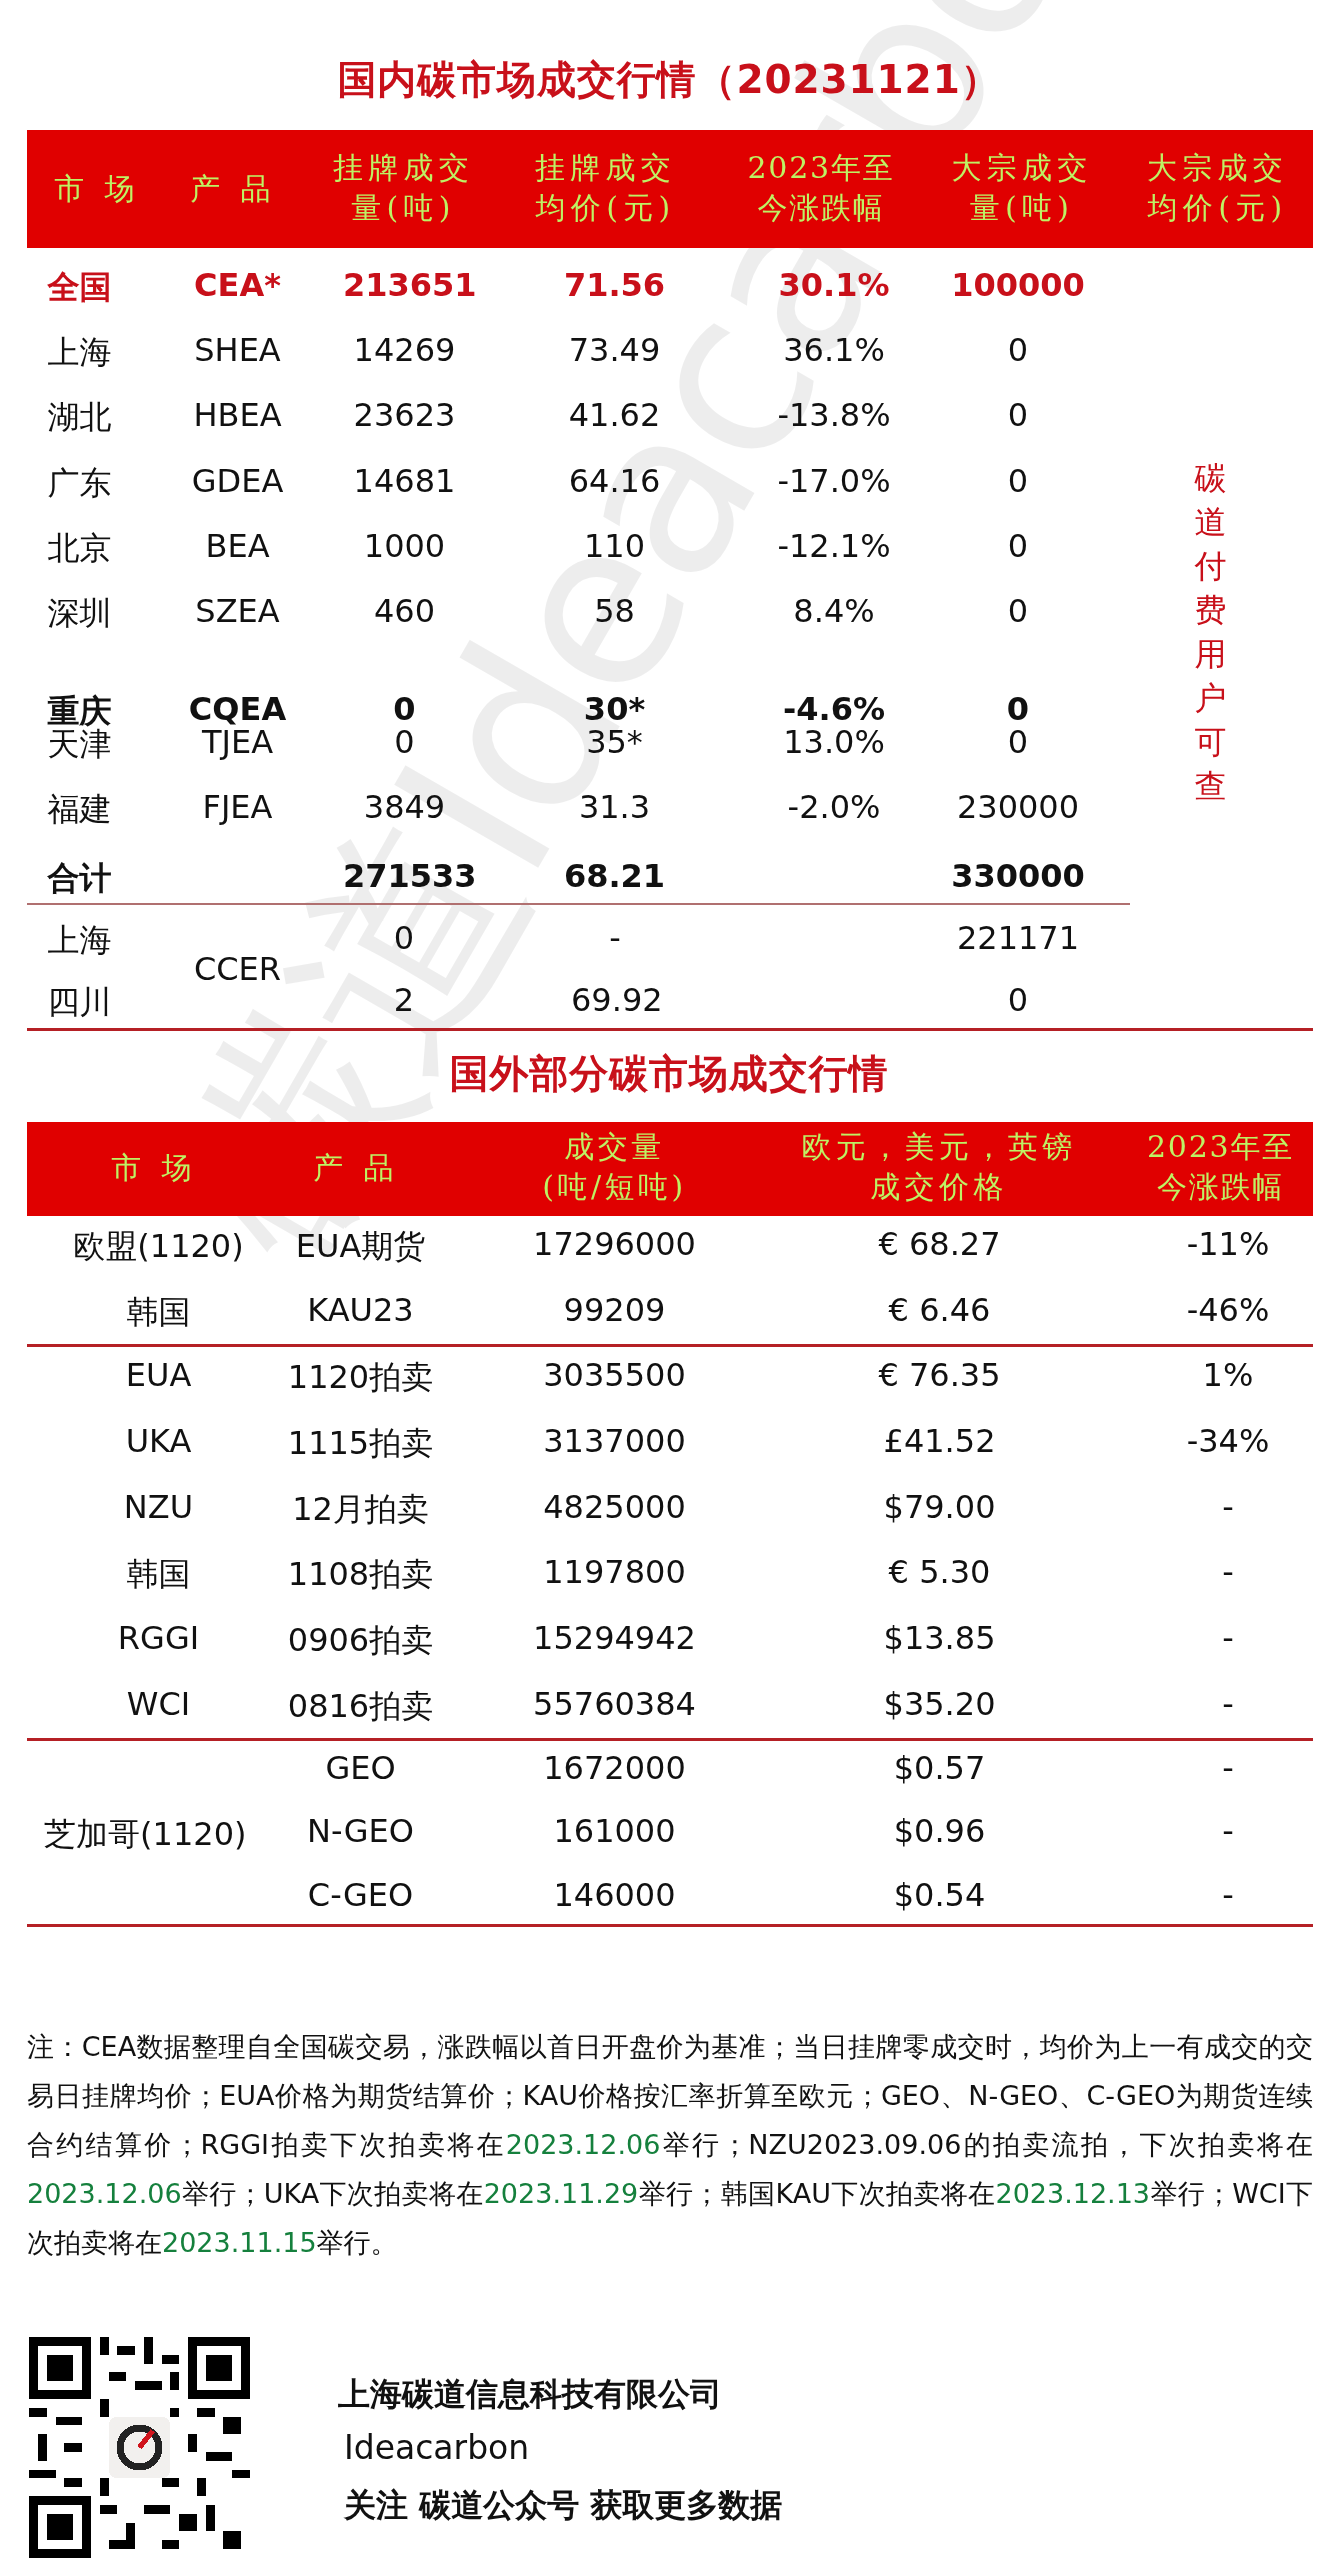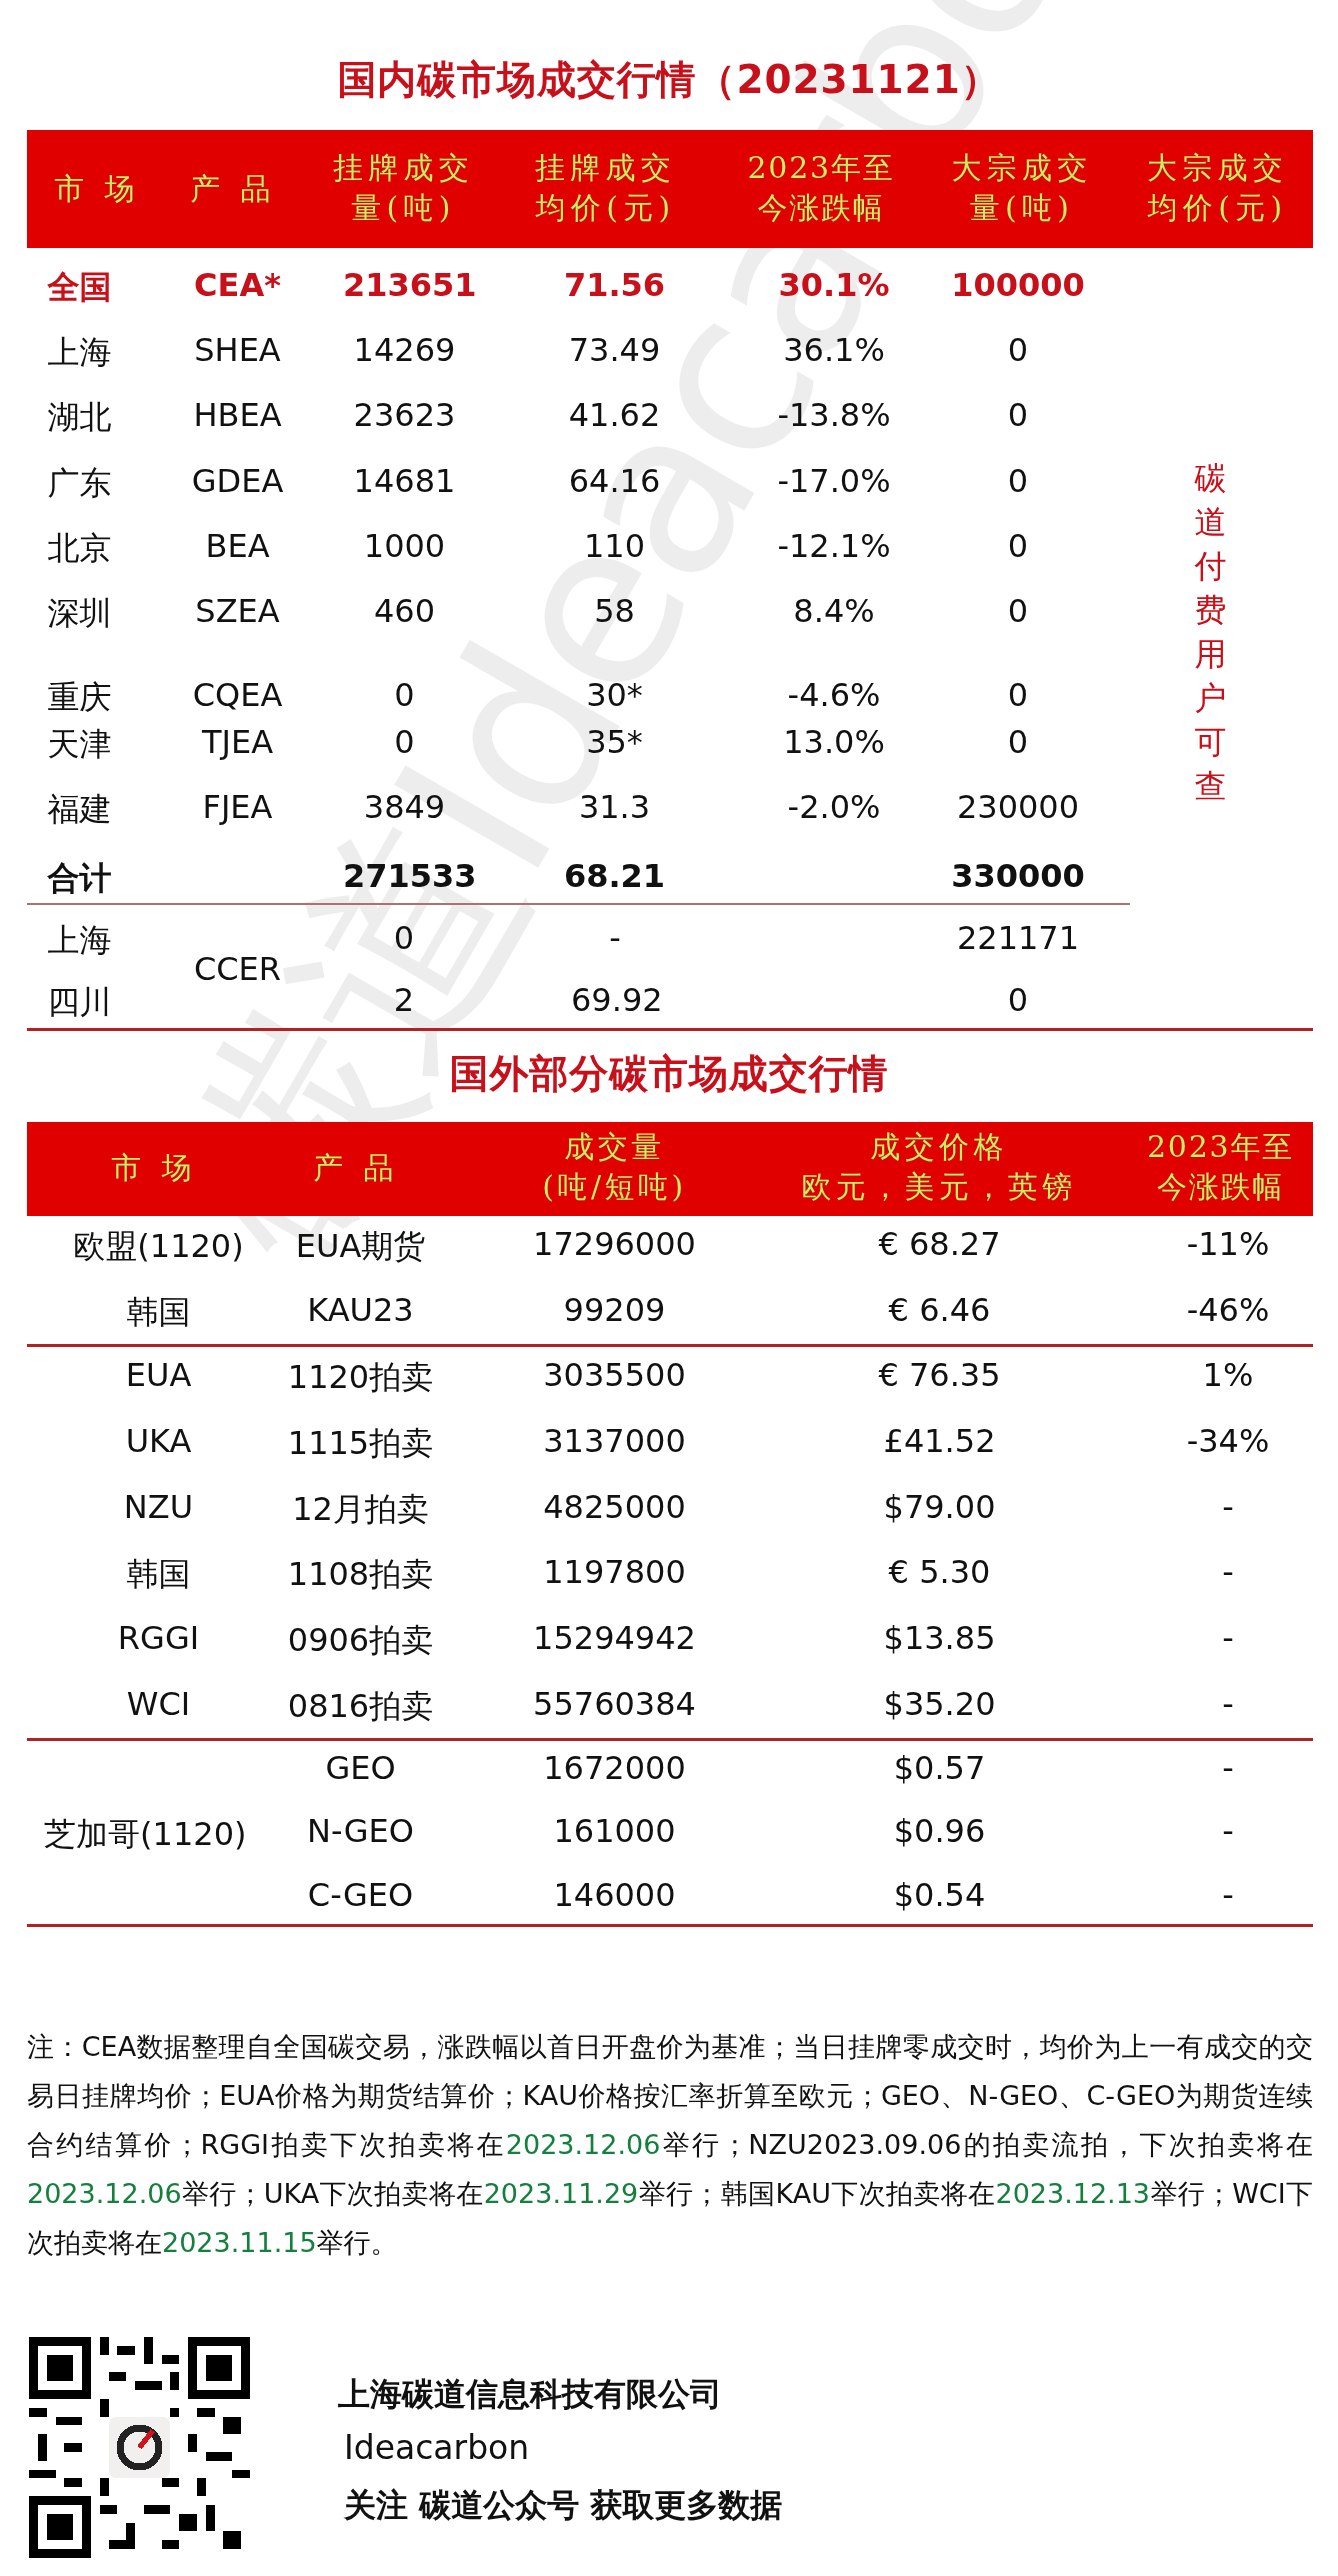--- a/index.html
+++ b/index.html
@@ -139,21 +139,21 @@
       <div class="c" style="left: 921px; width: 140px;">0</div>
     </div>
     <div class="row" style="top: 592px; height: 44px;">
       <div class="c" style="left: 17.5px; width: 70px;">深圳</div>
       <div class="c" style="left: 158px; width: 105px;">SZEA</div>
       <div class="c" style="left: 316px; width: 123px;">460</div>
       <div class="c" style="left: 526px; width: 123px;">58</div>
       <div class="c" style="left: 737px; width: 140px;">8.4%</div>
       <div class="c" style="left: 921px; width: 140px;">0</div>
     </div>
-    <div class="row" style="top: 676px; height: 44px;">
+    <div class="row" style="top: 690px; height: 44px; font-weight: bold;">
       <div class="c" style="left: 17.5px; width: 70px;">重庆</div>
       <div class="c" style="left: 158px; width: 105px;">CQEA</div>
       <div class="c" style="left: 316px; width: 123px;">0</div>
       <div class="c" style="left: 526px; width: 123px;">30*</div>
       <div class="c" style="left: 737px; width: 140px;">-4.6%</div>
       <div class="c" style="left: 921px; width: 140px;">0</div>
     </div>
     <div class="row" style="top: 723px; height: 44px;">
       <div class="c" style="left: 17.5px; width: 70px;">天津</div>
       <div class="c" style="left: 158px; width: 105px;">TJEA</div>
@@ -211,22 +211,22 @@
 <div class="title t2">国外部分碳市场成交行情</div>
 
 <div class="hdr h2">
   <div class="hc" style="left:35px;width:184px;top:26px;">市 场</div>
   <div class="hc" style="left:263px;width:132px;top:26px;">产 品</div>
   <div class="hc" style="left:491px;width:193px;top:5.3px;letter-spacing:3.5px;">
       <div>成交量</div>
       <div>(吨/短吨)</div>
     </div>
   <div class="hc" style="left:719px;width:386px;top:5.3px;letter-spacing:4.4px;">
+      <div>欧元，美元，英镑</div>
       <div>成交价格</div>
-      <div>欧元，美元，英镑</div>
     </div>
   <div class="hc" style="left:1101px;width:185px;top:5.3px;letter-spacing:1.8px;">
       <div>2023年至</div>
       <div>今涨跌幅</div>
     </div>
 </div>
 
 <div id="intl-g1">
     <div class="row" style="top: 1225px; height: 44px;">
       <div class="c" style="left: 35px; width: 193px;">欧盟(1120)</div>

